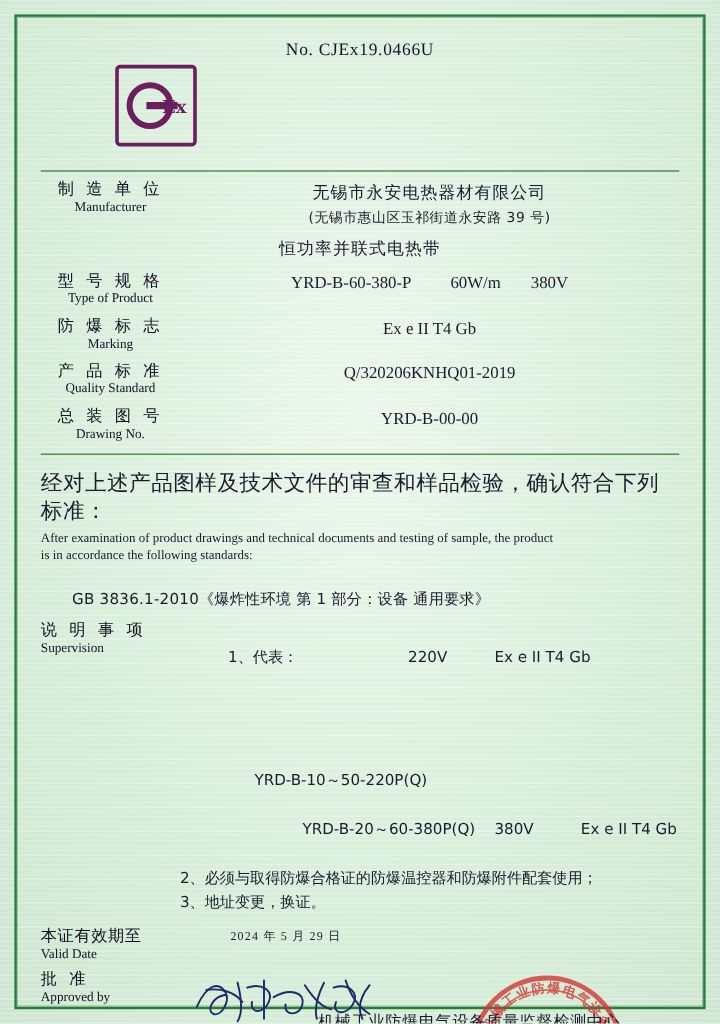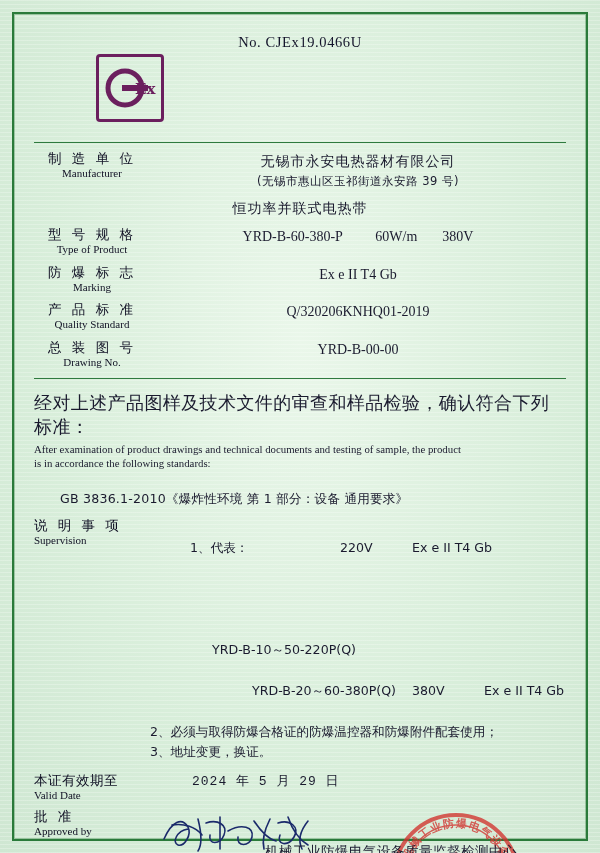--- a/index.html
+++ b/index.html
@@ -154,21 +154,21 @@
     flex:1;
     font-family:"DejaVu Sans", sans-serif;
     font-size:12.6px;
     line-height:1.62;
   }
   .expl-body .line{white-space:pre;}
   .c1{display:inline-block;width:150px;}
   .c2{display:inline-block;width:72px;}
   
   .vd{display:flex;margin-top:10px;align-items:flex-start;gap:42px;}
-  .vd .val{font-family:Liberation Mono, monospace;font-size:13px;letter-spacing:1px;}
+  .vd .val{font-family:Liberation Serif, serif;font-size:10px;letter-spacing:1px;}
   .approve{display:flex;margin-top:8px;position:relative;min-height:96px;}
   .sig{
     position:relative;
     width:160px;
     height:46px;
     margin-left:8px;
   }
   .sig svg{position:absolute;left:0;top:-4px;}
   .seal{
     position:absolute;

